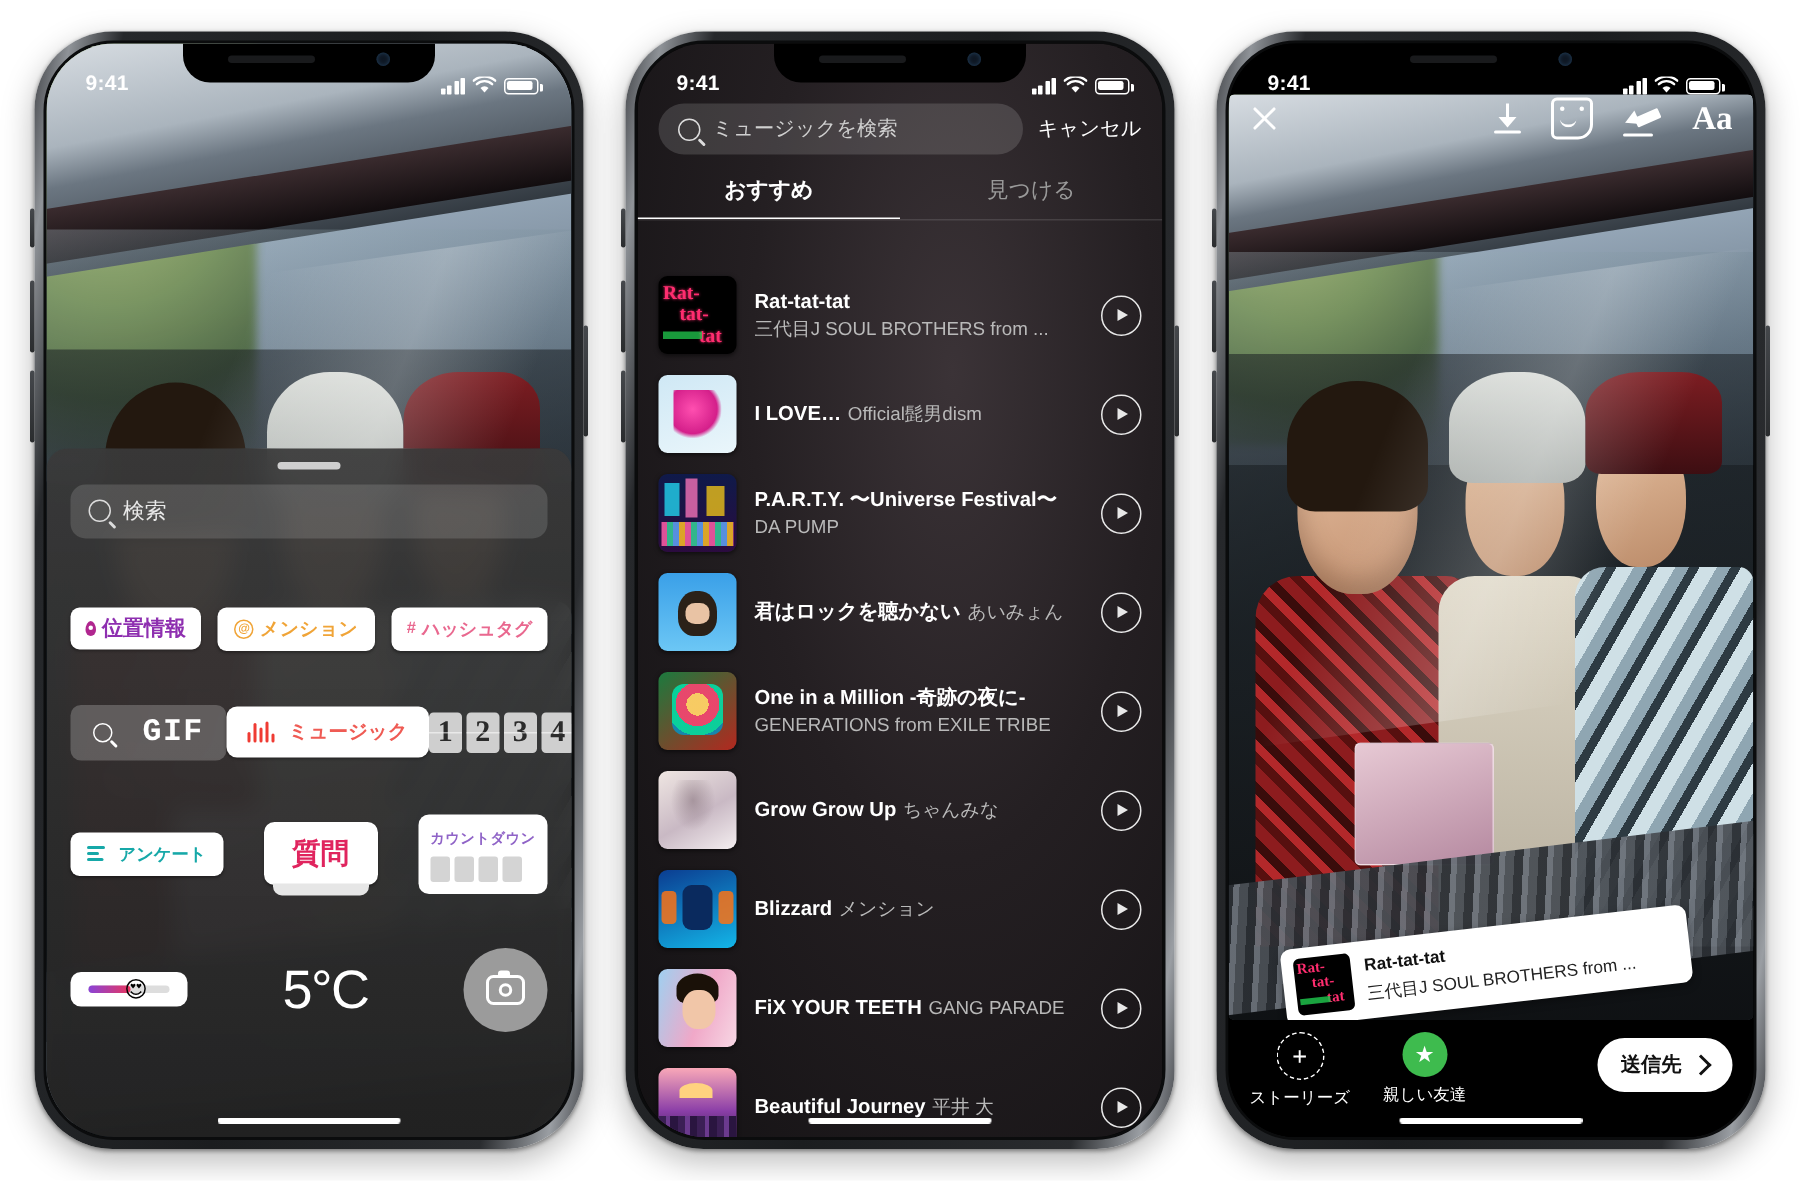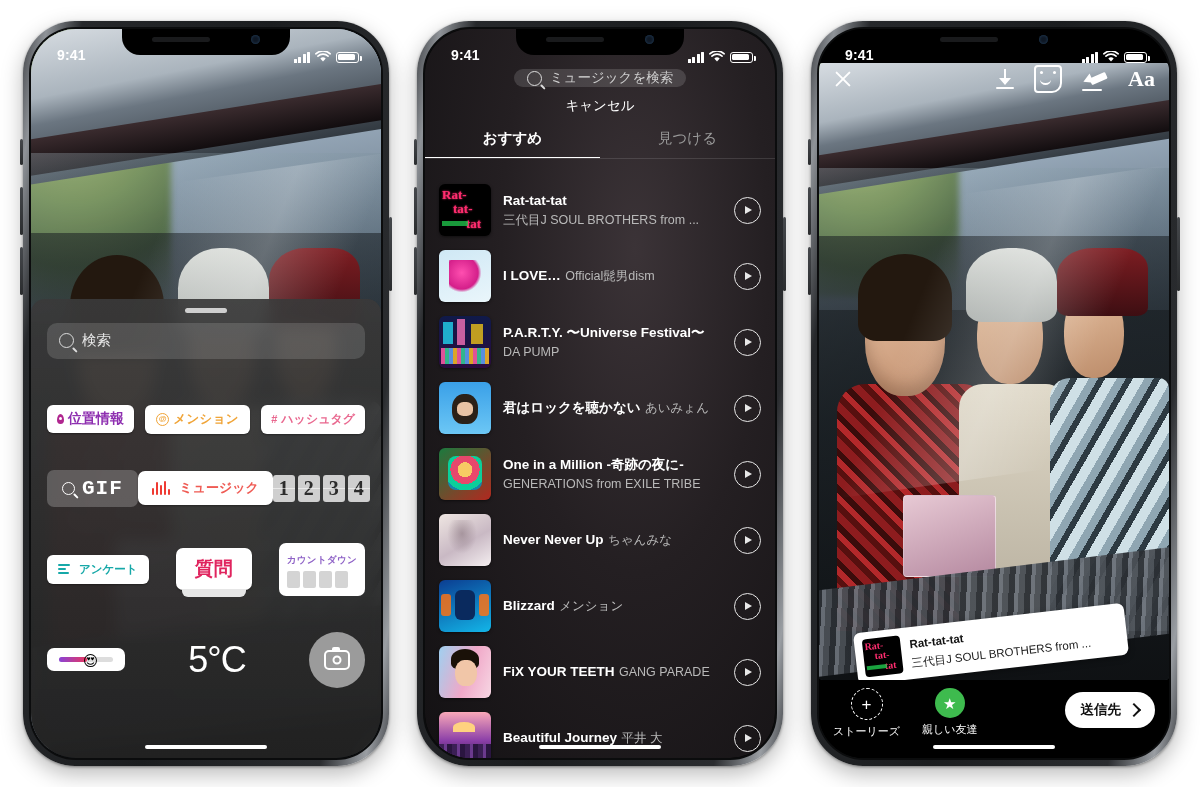--- a/index.html
+++ b/index.html
@@ -161,21 +161,21 @@
     box-shadow:0 1px 2px rgba(0,0,0,.35);
   }
   .chip-loc{padding:5px 10px;font-size:14px;color:#8e2fb0;}
   .chip-loc .pin{width:7px;height:10px;background:#b0268f;border-radius:50% 50% 50% 50%/60% 60% 40% 40%;position:relative;display:inline-block;}
   .chip-loc .pin::after{content:"";position:absolute;left:2px;top:2.5px;width:3px;height:3px;border-radius:50%;background:#fff;}
   .chip-men{padding:6px 11px;font-size:12.5px;color:#f0a437;letter-spacing:.3px;}
   .chip-men .at{display:inline-block;width:11px;height:11px;border:1.4px solid #f0a437;border-radius:50%;font-size:8px;line-height:9px;text-align:center;color:#f0a437;font-weight:bold;}
   .chip-tag{padding:6px 10px;font-size:12px;color:#e9688f;}
   .chip-tag .hs{color:#e9688f;font-weight:bold;font-size:11px;}
 
-  .chip-gif{background:rgba(255,255,255,.22);padding:7px 15px;border-radius:7px;display:inline-flex;align-items:center;gap:7px;}
+  .chip-gif{background:rgba(255,255,255,.22);padding:7px 15px;border-radius:7px;display:inline-flex;align-items:center;gap:20px;}
   .chip-gif .gif-txt{font-family:"Liberation Mono","DejaVu Sans Mono",monospace;color:#fff;font-size:21px;font-weight:bold;letter-spacing:1px;}
   .chip-gif .mag{width:11px;height:11px;border-color:#fff;}
   .chip-gif .mag::after{background:#fff;}
   .chip-music{padding:8px 14px;font-size:13px;color:#ef5b54;border-radius:7px;}
   .eq{display:inline-flex;align-items:flex-end;gap:1.5px;height:14px;margin-right:5px;}
   .eq i{display:block;width:2.5px;background:#ef3b33;border-radius:1px;}
   .eq i:nth-child(1){height:7px;}
   .eq i:nth-child(2){height:13px;}
   .eq i:nth-child(3){height:10px;}
   .eq i:nth-child(4){height:14px;}
@@ -211,21 +211,21 @@
   .slider-knob{position:absolute;left:44%;top:50%;transform:translateY(-50%);font-size:15px;line-height:1;}
 
   .temp-stk{color:#fff;font-size:36px;font-weight:300;letter-spacing:-1px;font-family:"Liberation Sans",sans-serif;}
   .cam-stk{width:56px;height:56px;border-radius:50%;background:rgba(200,200,200,.72);display:flex;align-items:center;justify-content:center;}
   .cam-glyph{width:26px;height:20px;border:2px solid #fff;border-radius:5px;position:relative;box-sizing:border-box;}
   .cam-glyph::before{content:"";position:absolute;left:50%;top:50%;transform:translate(-50%,-50%);width:9px;height:9px;border:2px solid #fff;border-radius:50%;box-sizing:border-box;}
   .cam-glyph::after{content:"";position:absolute;left:6px;top:-5px;width:8px;height:4px;background:#fff;border-radius:2px 2px 0 0;}
 
   
   .music-screen{position:absolute;inset:0;background:radial-gradient(ellipse at 60% 30%,#3b3337 0%,#241f22 45%,#131113 100%);}
-  .ms-top{padding:40px 14px 0;display:flex;align-items:center;gap:10px;flex-direction:column;}
+  .ms-top{padding:40px 14px 0;display:flex;align-items:center;gap:10px;}
   .ms-search{
     flex:1;height:34px;border-radius:17px;background:rgba(255,255,255,.14);
     display:flex;align-items:center;gap:8px;padding:0 13px;box-sizing:border-box;
     color:#cfcfcf;font-size:13.5px;
   }
   .ms-cancel{color:#fff;font-size:13.5px;white-space:nowrap;}
   .ms-tabs{display:flex;margin-top:14px;}
   .ms-tab{flex:1;text-align:center;padding-bottom:10px;font-size:14.5px;color:#9a9a9a;position:relative;}
   .ms-tab.active{color:#fff;font-weight:bold;}
   .ms-tab.active::after{content:"";position:absolute;left:0;right:0;bottom:0;height:1.5px;background:#fff;}
@@ -585,21 +585,21 @@
             <span class="play-btn">
                 <i></i>
               </span>
           </div>
 
           <div class="song">
             <span class="cover cv-never">
                 <span class="sh"></span>
               </span>
             <span class="song-meta">
-              <span class="song-title">Never Never Up</span>
+              <span class="song-title">Grow Grow Up</span>
               <span class="song-artist">ちゃんみな</span>
             </span>
             <span class="play-btn">
                 <i></i>
               </span>
           </div>
 
           <div class="song">
             <span class="cover cv-bliz">
                 <span class="o1"></span>

